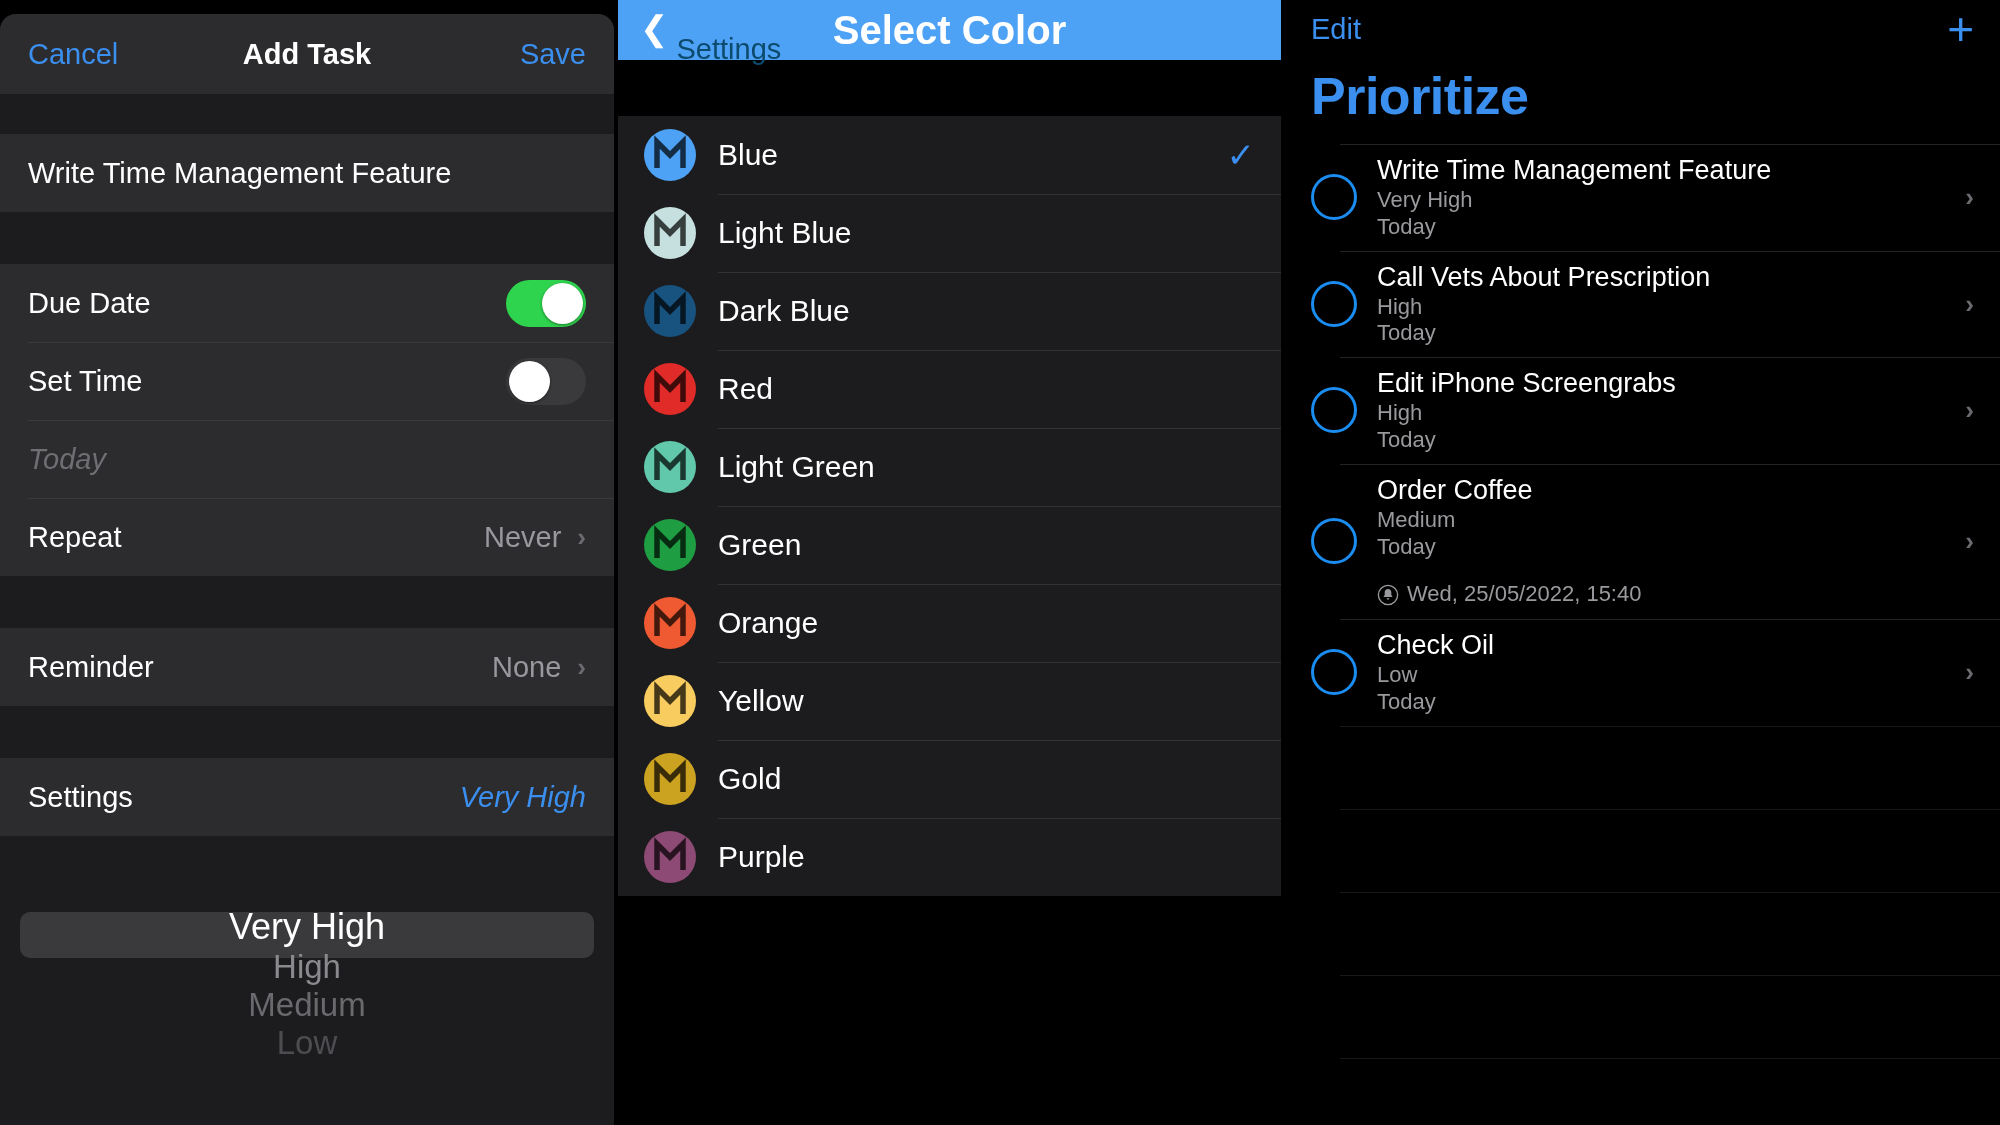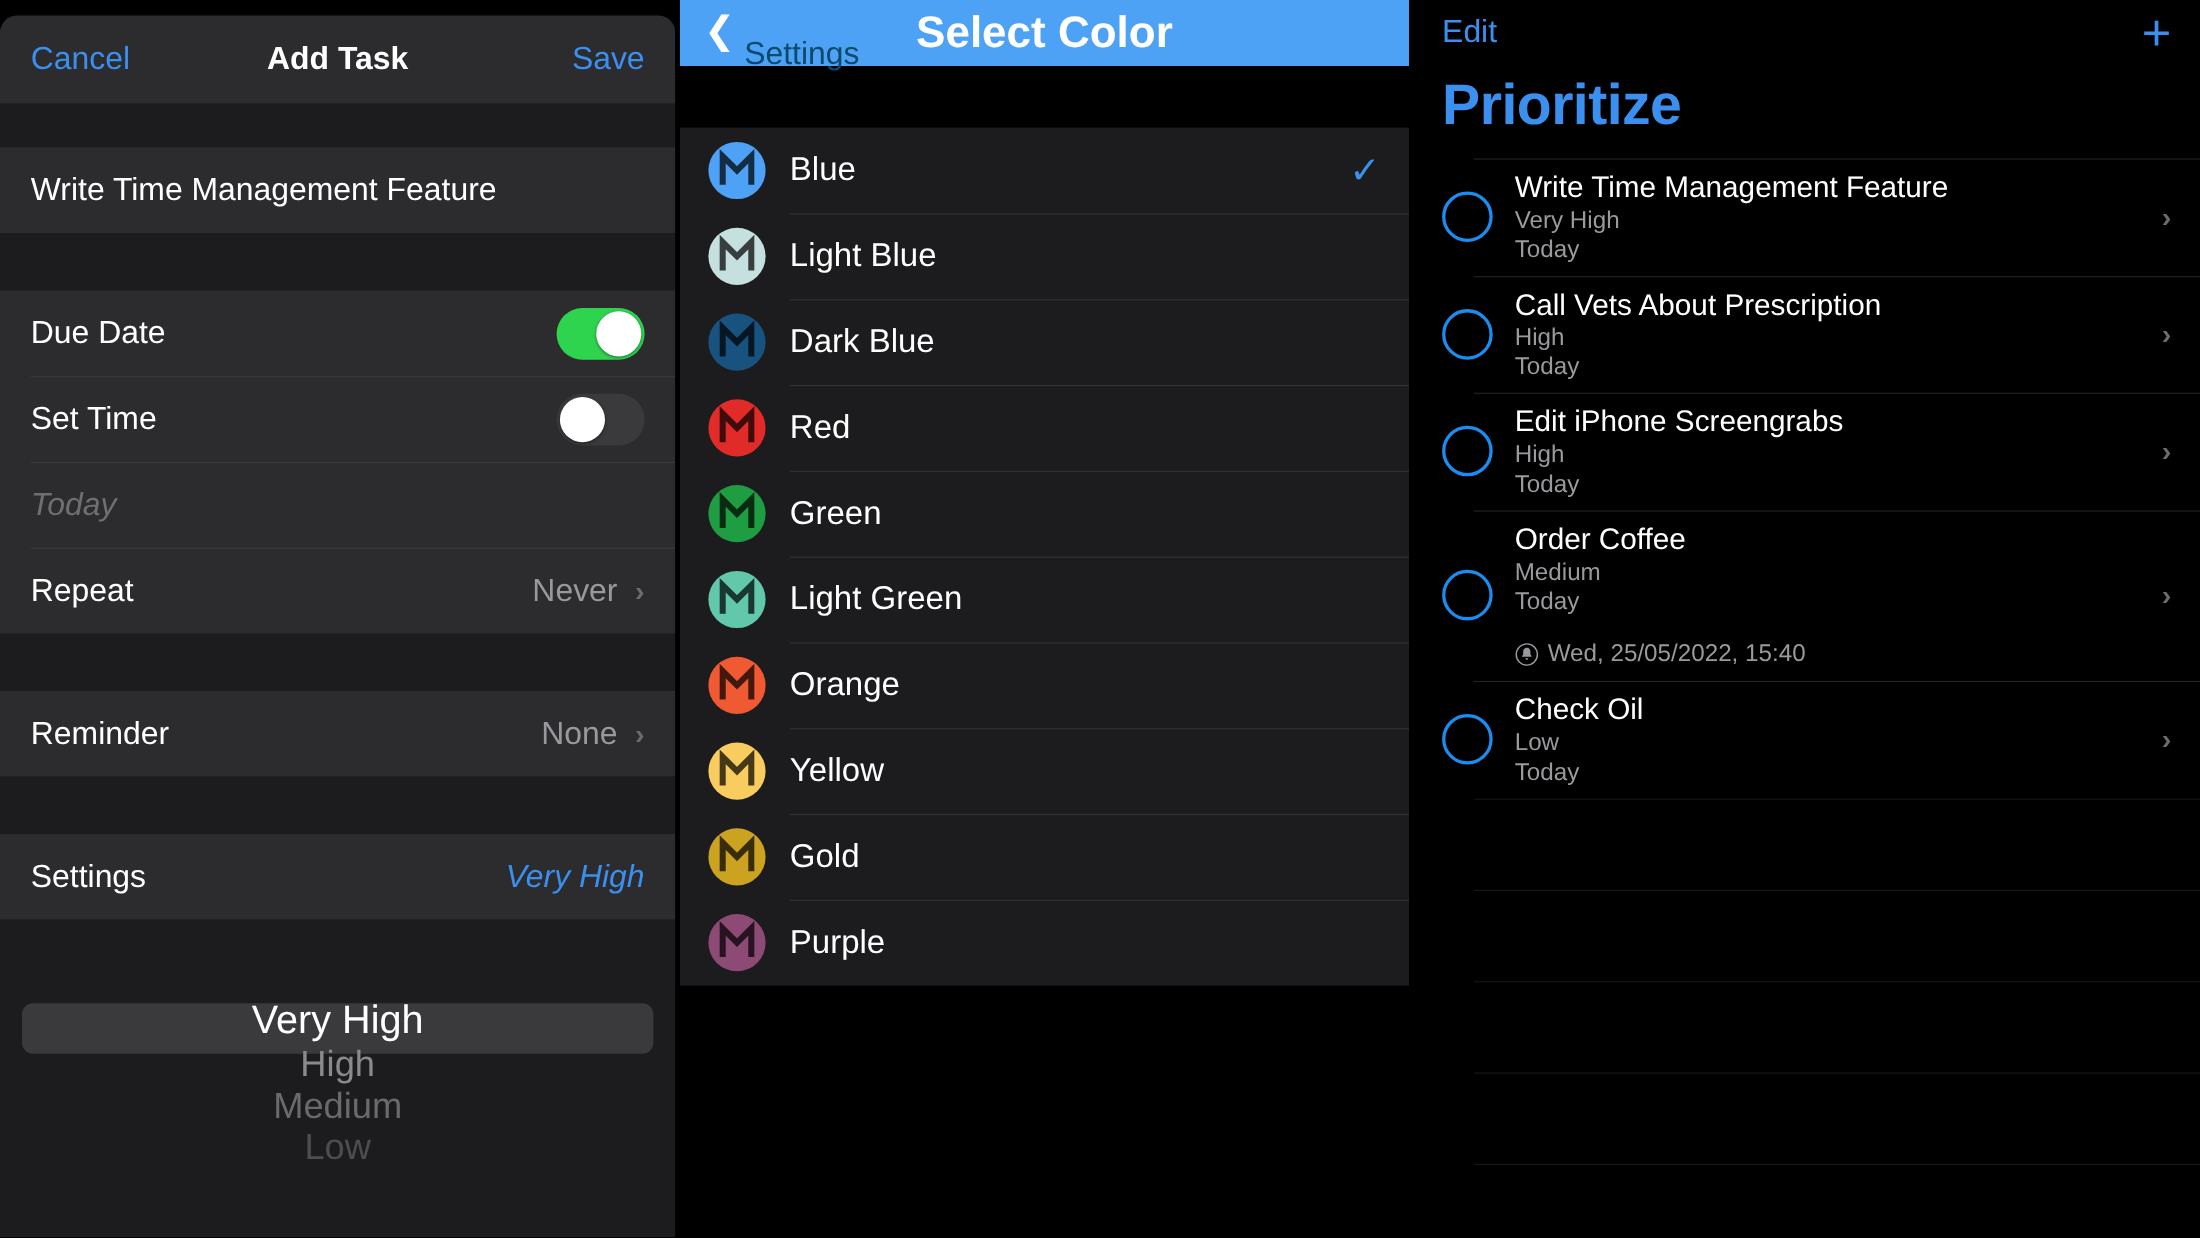--- a/index.html
+++ b/index.html
@@ -209,34 +209,34 @@
         </div>
         <div class="crow">
           <span class="cav" style="background: rgb(224, 43, 40);">
             <svg viewBox="0 0 52 52">
               <path d="M13 39 L13 13 L26 26 L39 13 L39 39" fill="none" stroke="rgba(0,0,0,0.72)" stroke-width="5.5" stroke-linecap="butt" stroke-linejoin="miter"></path>
             </svg>
           </span>
           <span class="clabel">Red</span>
         </div>
         <div class="crow">
+          <span class="cav" style="background: rgb(98, 200, 171);">
+            <svg viewBox="0 0 52 52">
+              <path d="M13 39 L13 13 L26 26 L39 13 L39 39" fill="none" stroke="rgba(0,0,0,0.72)" stroke-width="5.5" stroke-linecap="butt" stroke-linejoin="miter"></path>
+            </svg>
+          </span>
+          <span class="clabel">Light Green</span>
+        </div>
+        <div class="crow">
           <span class="cav" style="background: rgb(31, 157, 66);">
             <svg viewBox="0 0 52 52">
               <path d="M13 39 L13 13 L26 26 L39 13 L39 39" fill="none" stroke="rgba(0,0,0,0.72)" stroke-width="5.5" stroke-linecap="butt" stroke-linejoin="miter"></path>
             </svg>
           </span>
           <span class="clabel">Green</span>
-        </div>
-        <div class="crow">
-          <span class="cav" style="background: rgb(98, 200, 171);">
-            <svg viewBox="0 0 52 52">
-              <path d="M13 39 L13 13 L26 26 L39 13 L39 39" fill="none" stroke="rgba(0,0,0,0.72)" stroke-width="5.5" stroke-linecap="butt" stroke-linejoin="miter"></path>
-            </svg>
-          </span>
-          <span class="clabel">Light Green</span>
         </div>
         <div class="crow">
           <span class="cav" style="background: rgb(239, 90, 50);">
             <svg viewBox="0 0 52 52">
               <path d="M13 39 L13 13 L26 26 L39 13 L39 39" fill="none" stroke="rgba(0,0,0,0.72)" stroke-width="5.5" stroke-linecap="butt" stroke-linejoin="miter"></path>
             </svg>
           </span>
           <span class="clabel">Orange</span>
         </div>
         <div class="crow">

